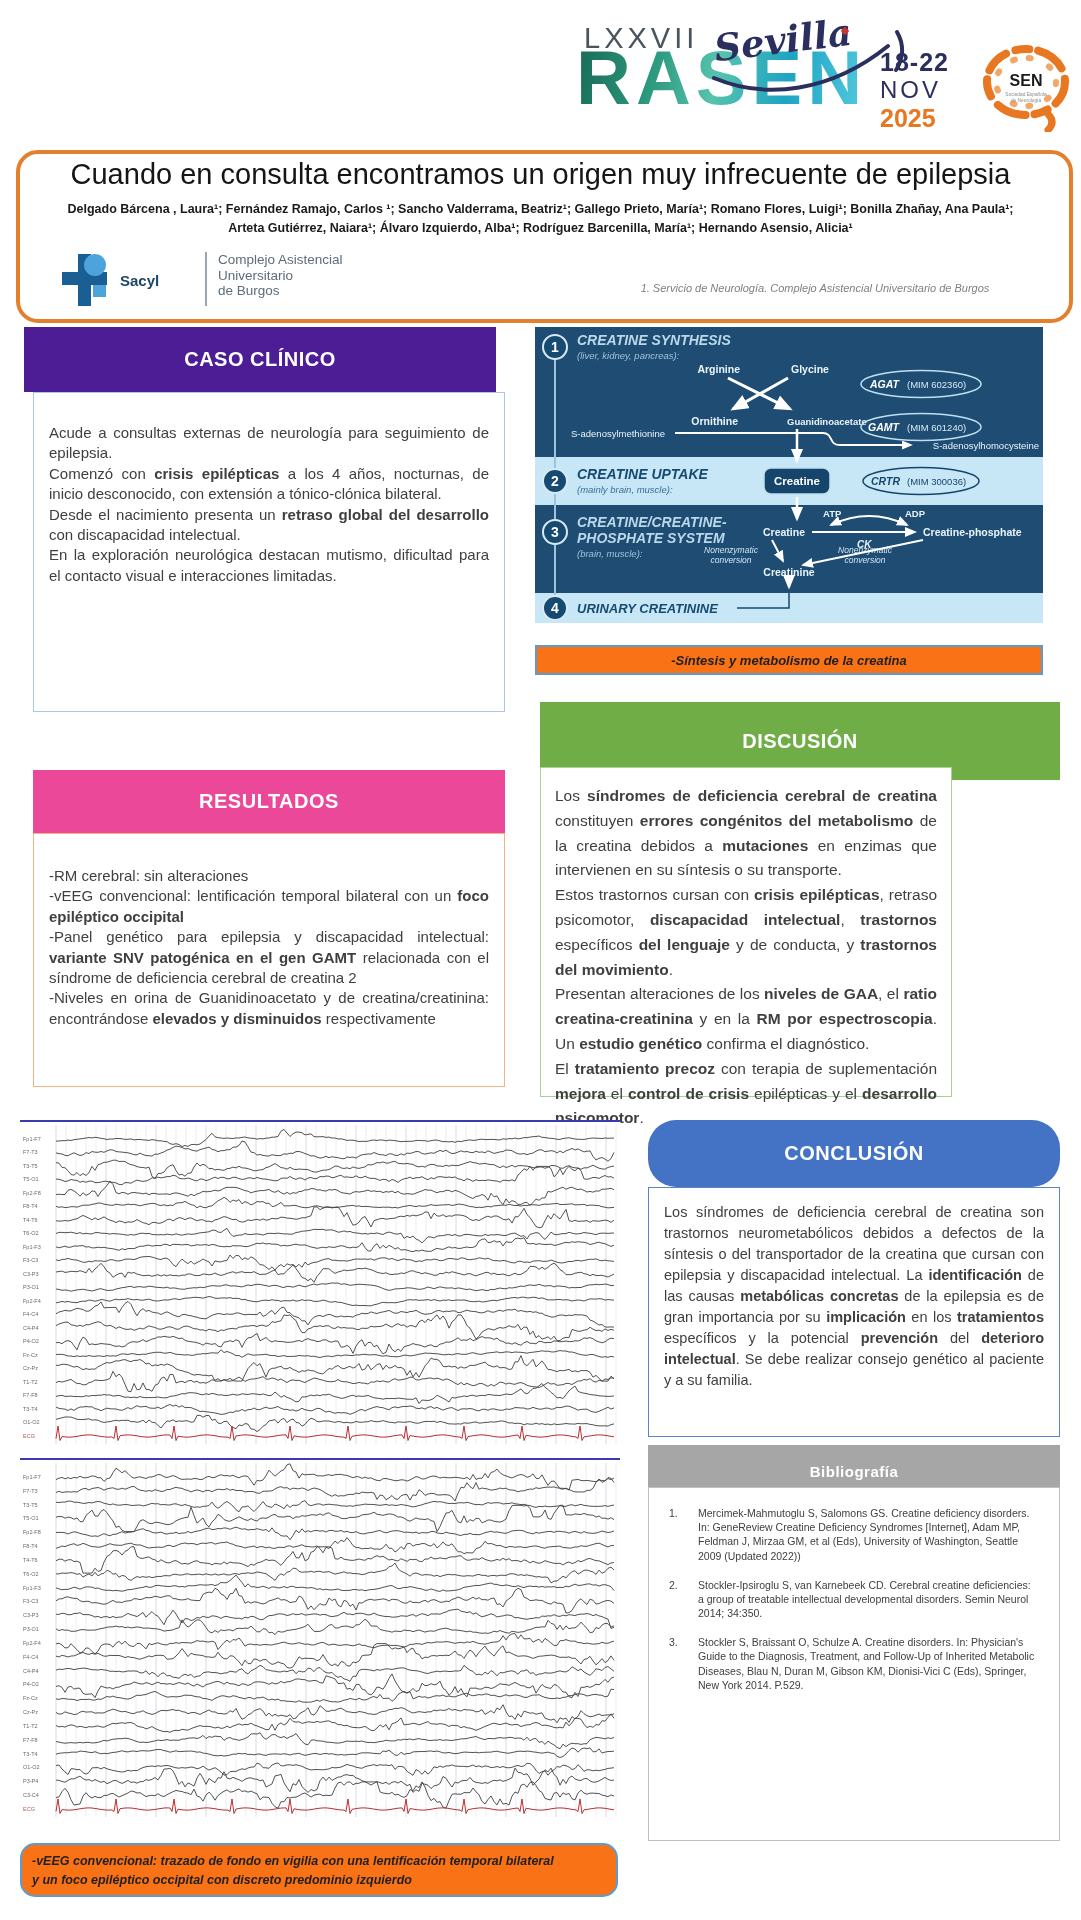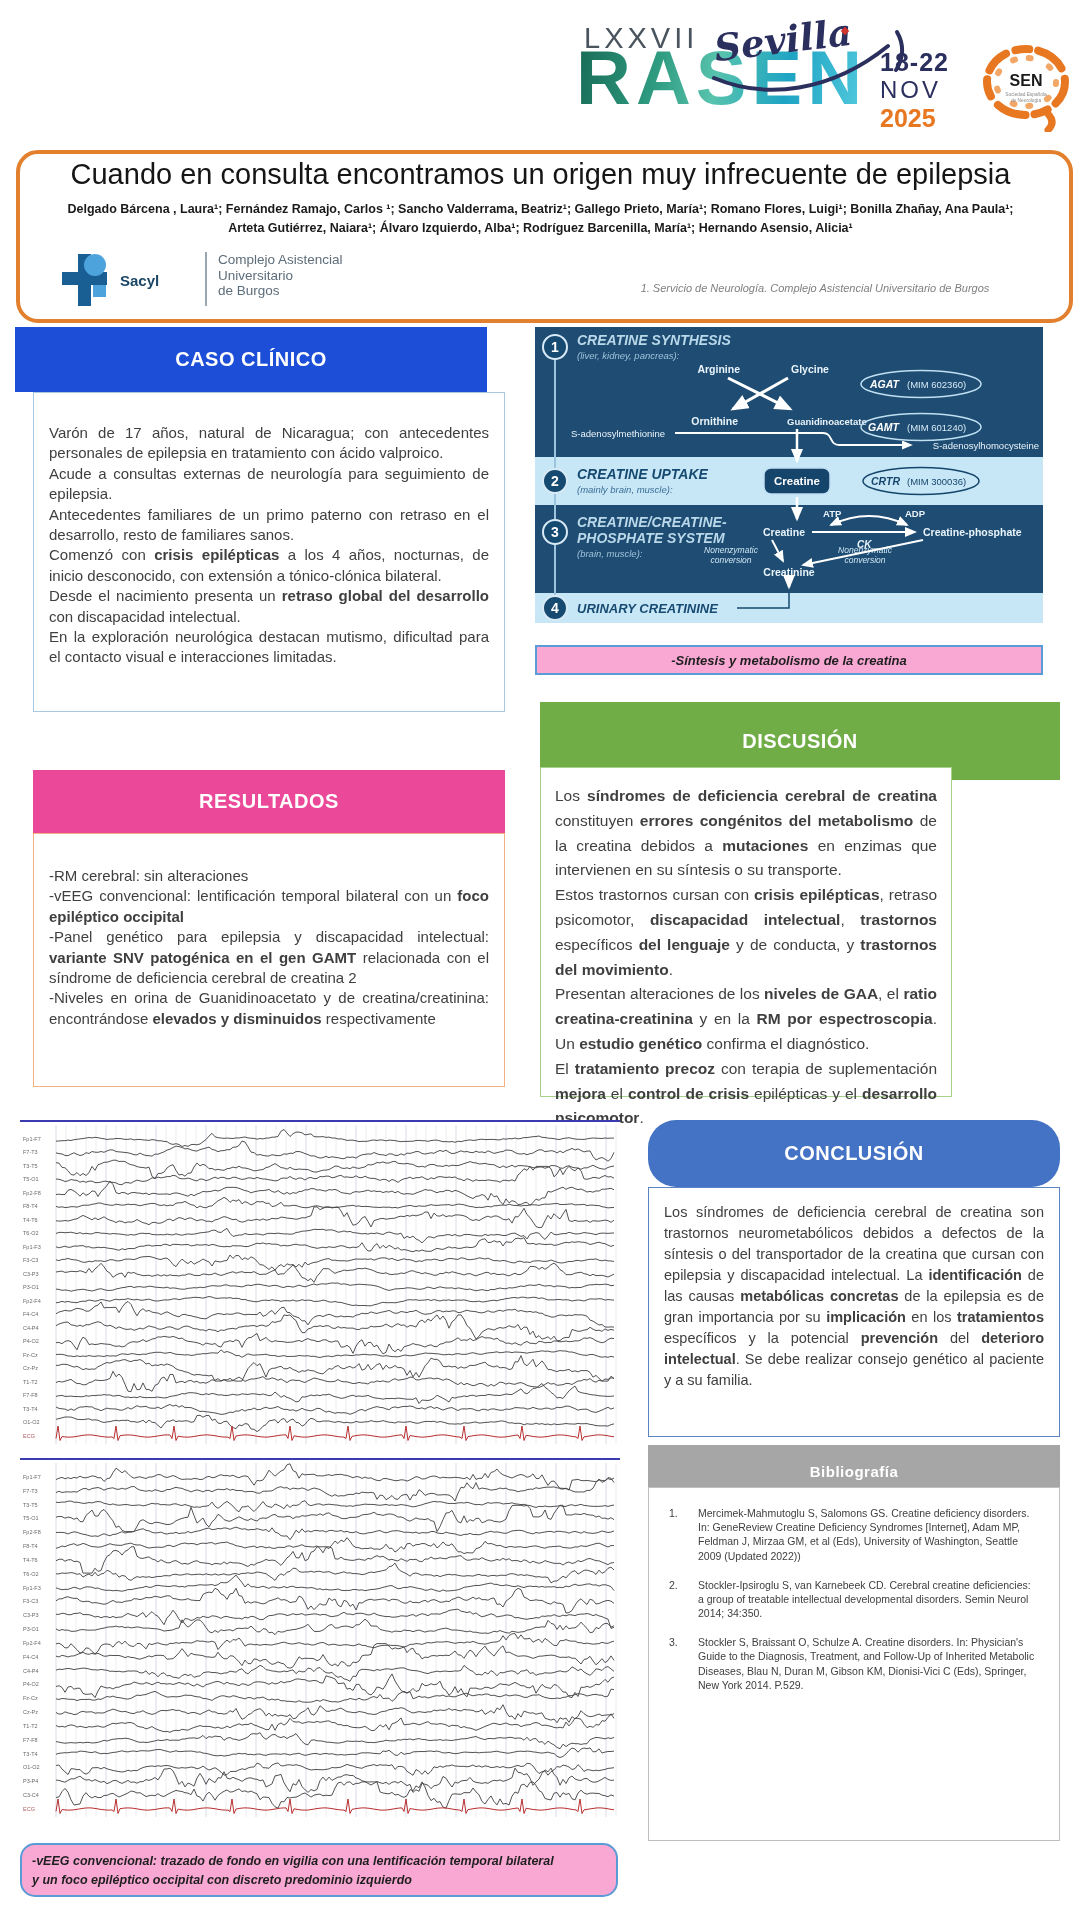--- a/index.html
+++ b/index.html
@@ -27,21 +27,21 @@
   .sacyl-word{left:120px;top:272px;font-size:15px;font-weight:bold;color:#1b4766;}
   .divider{left:205px;top:252px;width:2px;height:54px;background:#9aa7b0;}
   .affiliation{left:565px;top:282px;width:500px;text-align:center;font-style:italic;font-size:11px;color:#7f7f7f;}
 
   
   .sec-header{display:flex;align-items:center;justify-content:center;color:#fff;font-weight:bold;font-size:20px;letter-spacing:.5px;}
   .sec-body{background:#fff;box-sizing:border-box;}
   .para{text-align:justify;}
   .b{font-weight:bold;}
 
-  .caso-header{left:15px;top:327px;width:472px;height:65px;background:#1d4ed8;}
+  .caso-header{left:24px;top:327px;width:472px;height:65px;background:#4c1d95;}
   .caso-body{left:33px;top:392px;width:472px;height:320px;border:1.5px solid #a8c8e4;
              padding:30px 15px 10px 15px;font-size:15px;line-height:1.36;}
 
   .res-header{left:33px;top:770px;width:472px;height:63px;background:#ec4899;}
   .res-body{left:33px;top:833px;width:472px;height:254px;border:1.5px solid #f4b183;
             padding:32px 15px 24px 15px;font-size:15px;line-height:1.36;}
 
   .dis-header{left:540px;top:702px;width:520px;height:78px;background:#70ad47;}
   .dis-body{left:540px;top:767px;width:412px;height:330px;border:1.5px solid #a9d18e;
             padding:16px 14px 10px 14px;font-size:15.5px;line-height:1.6;}
@@ -51,21 +51,21 @@
             padding:14px 15px 10px 15px;font-size:14.5px;line-height:1.45;}
 
   .bib-header{left:648px;top:1445px;width:412px;height:52px;background:#a6a6a6;font-size:15px;}
   .bib-body{left:648px;top:1487px;width:412px;height:354px;border:1.5px solid #bfbfbf;
             padding:18px 24px 10px 20px;font-size:10.5px;line-height:1.35;color:#404040;}
   .bib-item{display:flex;gap:13px;margin-bottom:15px;}
   .bib-num{flex:0 0 16px;}
   .bib-text{flex:1;}
 
   
-  .fig-cap{border:2px solid #5b9bd5;background:#f9a8d4;box-sizing:border-box;color:#1f1f1f;
+  .fig-cap{border:2px solid #5b9bd5;background:#f97316;box-sizing:border-box;color:#1f1f1f;
            font-style:italic;font-weight:bold;}
   .cap1{left:535px;top:645px;width:508px;height:30px;display:flex;align-items:center;justify-content:center;font-size:13px;}
   .cap2{left:20px;top:1843px;width:598px;height:54px;padding:7px 10px;font-size:12.5px;line-height:1.5;border-radius:15px;}
 
   
   .diagram{left:535px;top:327px;width:508px;height:296px;}
 
   
   .eeg-panel{position:absolute;background:#fff;border-top:2px solid #3b3bb0;}
 </style>
@@ -112,23 +112,21 @@
   <div class="abs divider"></div>
   <div class="abs org-name">
     <div>Complejo Asistencial</div>
     <div>Universitario</div>
     <div>de Burgos</div>
   </div>
   <div class="abs affiliation">1.   Servicio de Neurología. Complejo Asistencial Universitario de Burgos</div>
 
   <div class="abs sec-header caso-header">CASO CLÍNICO</div>
   <div class="abs sec-body caso-body">
-      <div class="para"><span>Varón de 17 años, natural de Nicaragua; con antecedentes personales de epilepsia en tratamiento con ácido valproico.</span></div>
       <div class="para"><span>Acude a consultas externas de neurología para seguimiento de epilepsia.</span></div>
-      <div class="para"><span>Antecedentes familiares de un primo paterno con retraso en el desarrollo, resto de familiares sanos.</span></div>
       <div class="para"><span>Comenzó con </span><span class="b">crisis epilépticas</span><span> a los 4 años, nocturnas, de inicio desconocido, con extensión a tónico-clónica bilateral.</span></div>
       <div class="para"><span>Desde el nacimiento presenta un </span><span class="b">retraso global del desarrollo</span><span> con discapacidad intelectual.</span></div>
       <div class="para"><span>En la exploración neurológica destacan mutismo, dificultad para el contacto visual e interacciones limitadas.</span></div>
     </div>
 
   <div class="abs sec-header res-header">RESULTADOS</div>
   <div class="abs sec-body res-body">
       <div class="para"><span>-RM cerebral: sin alteraciones</span></div>
       <div class="para"><span>-vEEG convencional: lentificación temporal bilateral con un </span><span class="b">foco epiléptico occipital</span></div>
       <div class="para"><span>-Panel genético para epilepsia y discapacidad intelectual: </span><span class="b">variante SNV patogénica en el gen GAMT </span><span>relacionada con el síndrome de deficiencia cerebral de creatina 2</span></div>

